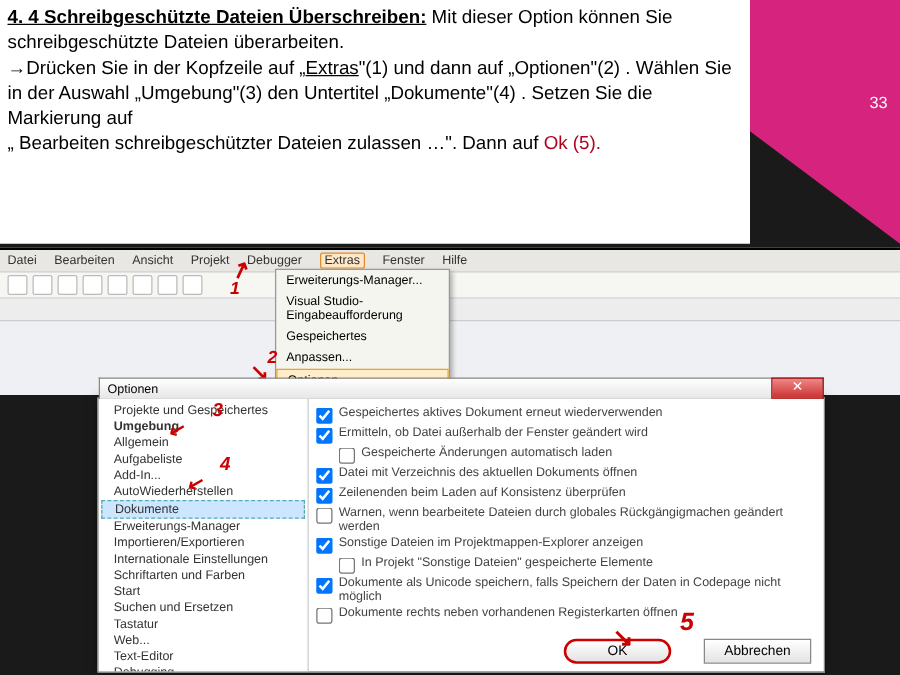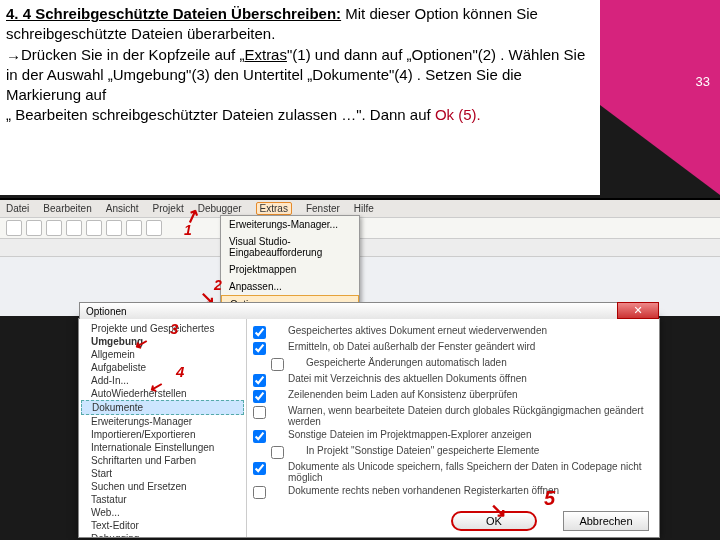--- a/index.html
+++ b/index.html
@@ -32,21 +32,21 @@
   .num1{position:absolute;left:184px;top:222px;z-index:9;color:#c00;font-size:14px;font-weight:bold;font-style:italic}
   .redarrow2{position:absolute;left:200px;top:287px;z-index:9;color:#c00;font-size:18px;font-weight:bold}
   .num2{position:absolute;left:214px;top:277px;z-index:9;color:#c00;font-size:14px;font-weight:bold;font-style:italic}
   .dialog{position:absolute;left:78px;top:318px;width:582px;height:220px;background:#fff;border:1px solid #888;z-index:10;box-shadow:0 0 8px rgba(0,0,0,.5);display:flex;font-size:10px}
   .dialog .titlebar{position:absolute;top:-17px;left:0;right:0;height:17px;background:linear-gradient(#fff,#e6e6e6);border:1px solid #888;border-bottom:none;display:flex;align-items:center;padding-left:6px;font-size:10px}
   .dialog .winbtn{position:absolute;top:-17px;right:0;width:42px;height:17px;background:linear-gradient(#e88,#c33);border:1px solid #a00;color:#fff;text-align:center;font-size:11px;line-height:15px}
   .dialog .tree{width:168px;border-right:1px solid #ccc;background:#fff;overflow:hidden;padding:3px 2px}
   .dialog .tree .ti{padding:1px 2px 1px 10px;color:#333;white-space:nowrap}
   .dialog .tree .ti.sel{background:#cde6ff;border:1px dashed #5aa}
   .dialog .opts{flex:1;padding:4px 6px;position:relative}
-  .dialog .chk{display:flex;align-items:flex-start;gap:22px;margin:2px 0;color:#444}
+  .dialog .chk{display:flex;align-items:flex-start;gap:5px;margin:2px 0;color:#444}
   .dialog .chk input{margin-top:1px}
   .dialog .sub{margin-left:18px}
   .dialog .btns{position:absolute;bottom:6px;right:10px;display:flex;gap:26px}
   .dialog .btn{width:86px;height:20px;border:1px solid #888;background:linear-gradient(#fff,#e3e3e3);font-size:11px;display:flex;align-items:center;justify-content:center}
   .dialog .btn.ok{border:2px solid #c00;border-radius:12px}
   .num3{position:absolute;left:170px;top:320px;color:#c00;font-size:15px;font-style:italic;font-weight:bold;z-index:12}
   .arr3{position:absolute;left:135px;top:334px;color:#c00;font-size:16px;font-weight:bold;z-index:12;transform:rotate(15deg)}
   .num4{position:absolute;left:176px;top:363px;color:#c00;font-size:15px;font-style:italic;font-weight:bold;z-index:12}
   .arr4{position:absolute;left:150px;top:377px;color:#c00;font-size:16px;font-weight:bold;z-index:12;transform:rotate(15deg)}
   .num5{position:absolute;left:544px;top:487px;color:#c00;font-size:20px;font-style:italic;font-weight:bold;z-index:12}
@@ -85,21 +85,21 @@
     <div class="tbtn"></div>
     <div class="tbtn"></div>
     <div class="tbtn"></div>
   </div>
   <div class="tbar2"></div>
 </div>
 
 <div class="menu-pop">
   <div class="mi">Erweiterungs-Manager...</div>
   <div class="mi">Visual Studio-Eingabeaufforderung</div>
-  <div class="mi">Projektmappen</div>
+  <div class="mi">Gespeichertes</div>
   <div class="mi">Anpassen...</div>
   <div class="mi hl">Optionen...</div>
 </div>
 <div class="redarrow1">↗</div>
 <div class="num1">1</div>
 <div class="redarrow2">↘</div>
 <div class="num2">2</div>
 
 <div class="lower1">
   <div class="explorer">

